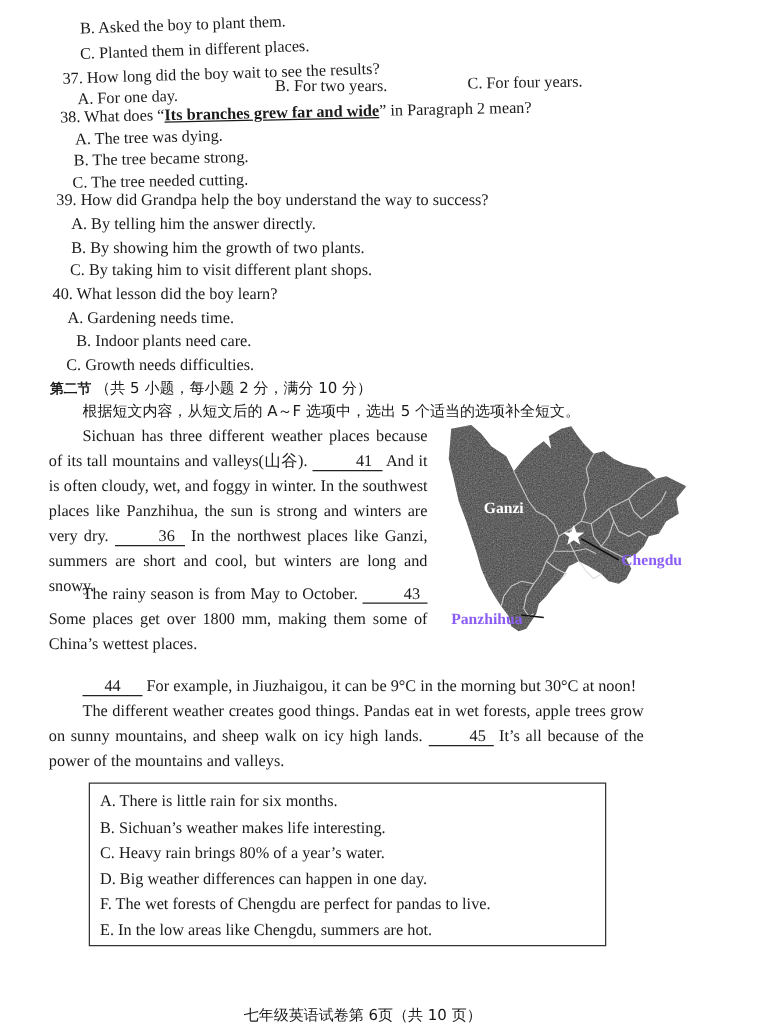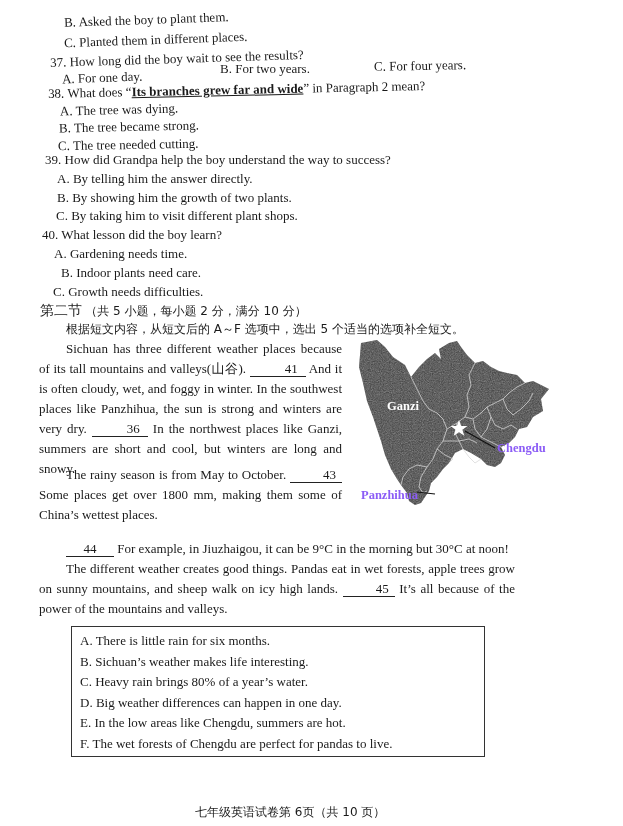--- a/index.html
+++ b/index.html
@@ -3,21 +3,21 @@
 <meta charset="utf-8">
 <style>
   html, body { margin: 0; padding: 0; }
   body {
     width: 623px; height: 826px; background: #ffffff; position: relative; overflow: hidden;
     font-family: "Liberation Serif", "DejaVu Serif", serif; color: #1a1a1a;
   }
   .line { position: absolute; font-size: 13px; line-height: 16px; white-space: nowrap; }
   .ul { text-decoration: underline; font-weight: bold; }
   .blank { display: inline-block; border-bottom: 1px solid #222; text-align: center; line-height: 14px; }
-  .heading-cn { font-weight: normal; font-family: "DejaVu Sans", sans-serif; font-size: 14px; }
+  .heading-cn { font-weight: bold; font-family: "DejaVu Sans", sans-serif; font-size: 11px; }
   .cn { font-family: "DejaVu Sans", sans-serif; font-size: 12px; }
   .passage { position: absolute; left: 39px; width: 303px; font-size: 13px; line-height: 20px; text-align: justify; }
   .passage-wide { position: absolute; left: 39px; width: 476px; font-size: 13px; line-height: 20px; text-align: justify; }
   .indent { text-indent: 27px; }
   .options-box {
     position: absolute; left: 71px; top: 626px; width: 414px; height: 131px;
     border: 1px solid #333; box-sizing: border-box; padding: 4px 8px;
   }
   .options-box .opt { font-size: 13px; line-height: 20.5px; white-space: nowrap; }
   .map { position: absolute; left: 357px; top: 337px; width: 225px; height: 175px; }
@@ -122,17 +122,17 @@
   <div class="map-label" style="left:30px;top:62px;color:#ffffff;">Ganzi</div>
   <div class="map-label" style="left:140px;top:104px;color:#8b5cf6;">Chengdu</div>
   <div class="map-label" style="left:4px;top:151px;color:#8b5cf6;">Panzhihua</div>
 </div>
 
 <div class="options-box">
   <div class="opt">A. There is little rain for six months.</div>
   <div class="opt">B. Sichuan’s weather makes life interesting.</div>
   <div class="opt">C. Heavy rain brings 80% of a year’s water.</div>
   <div class="opt">D. Big weather differences can happen in one day.</div>
+  <div class="opt">F. The wet forests of Chengdu are perfect for pandas to live.</div>
   <div class="opt">E. In the low areas like Chengdu, summers are hot.</div>
-  <div class="opt">F. The wet forests of Chengdu are perfect for pandas to live.</div>
 </div>
 
 <div class="footer">七年级英语试卷第 6页（共 10 页）</div>
 
 </body></html>

